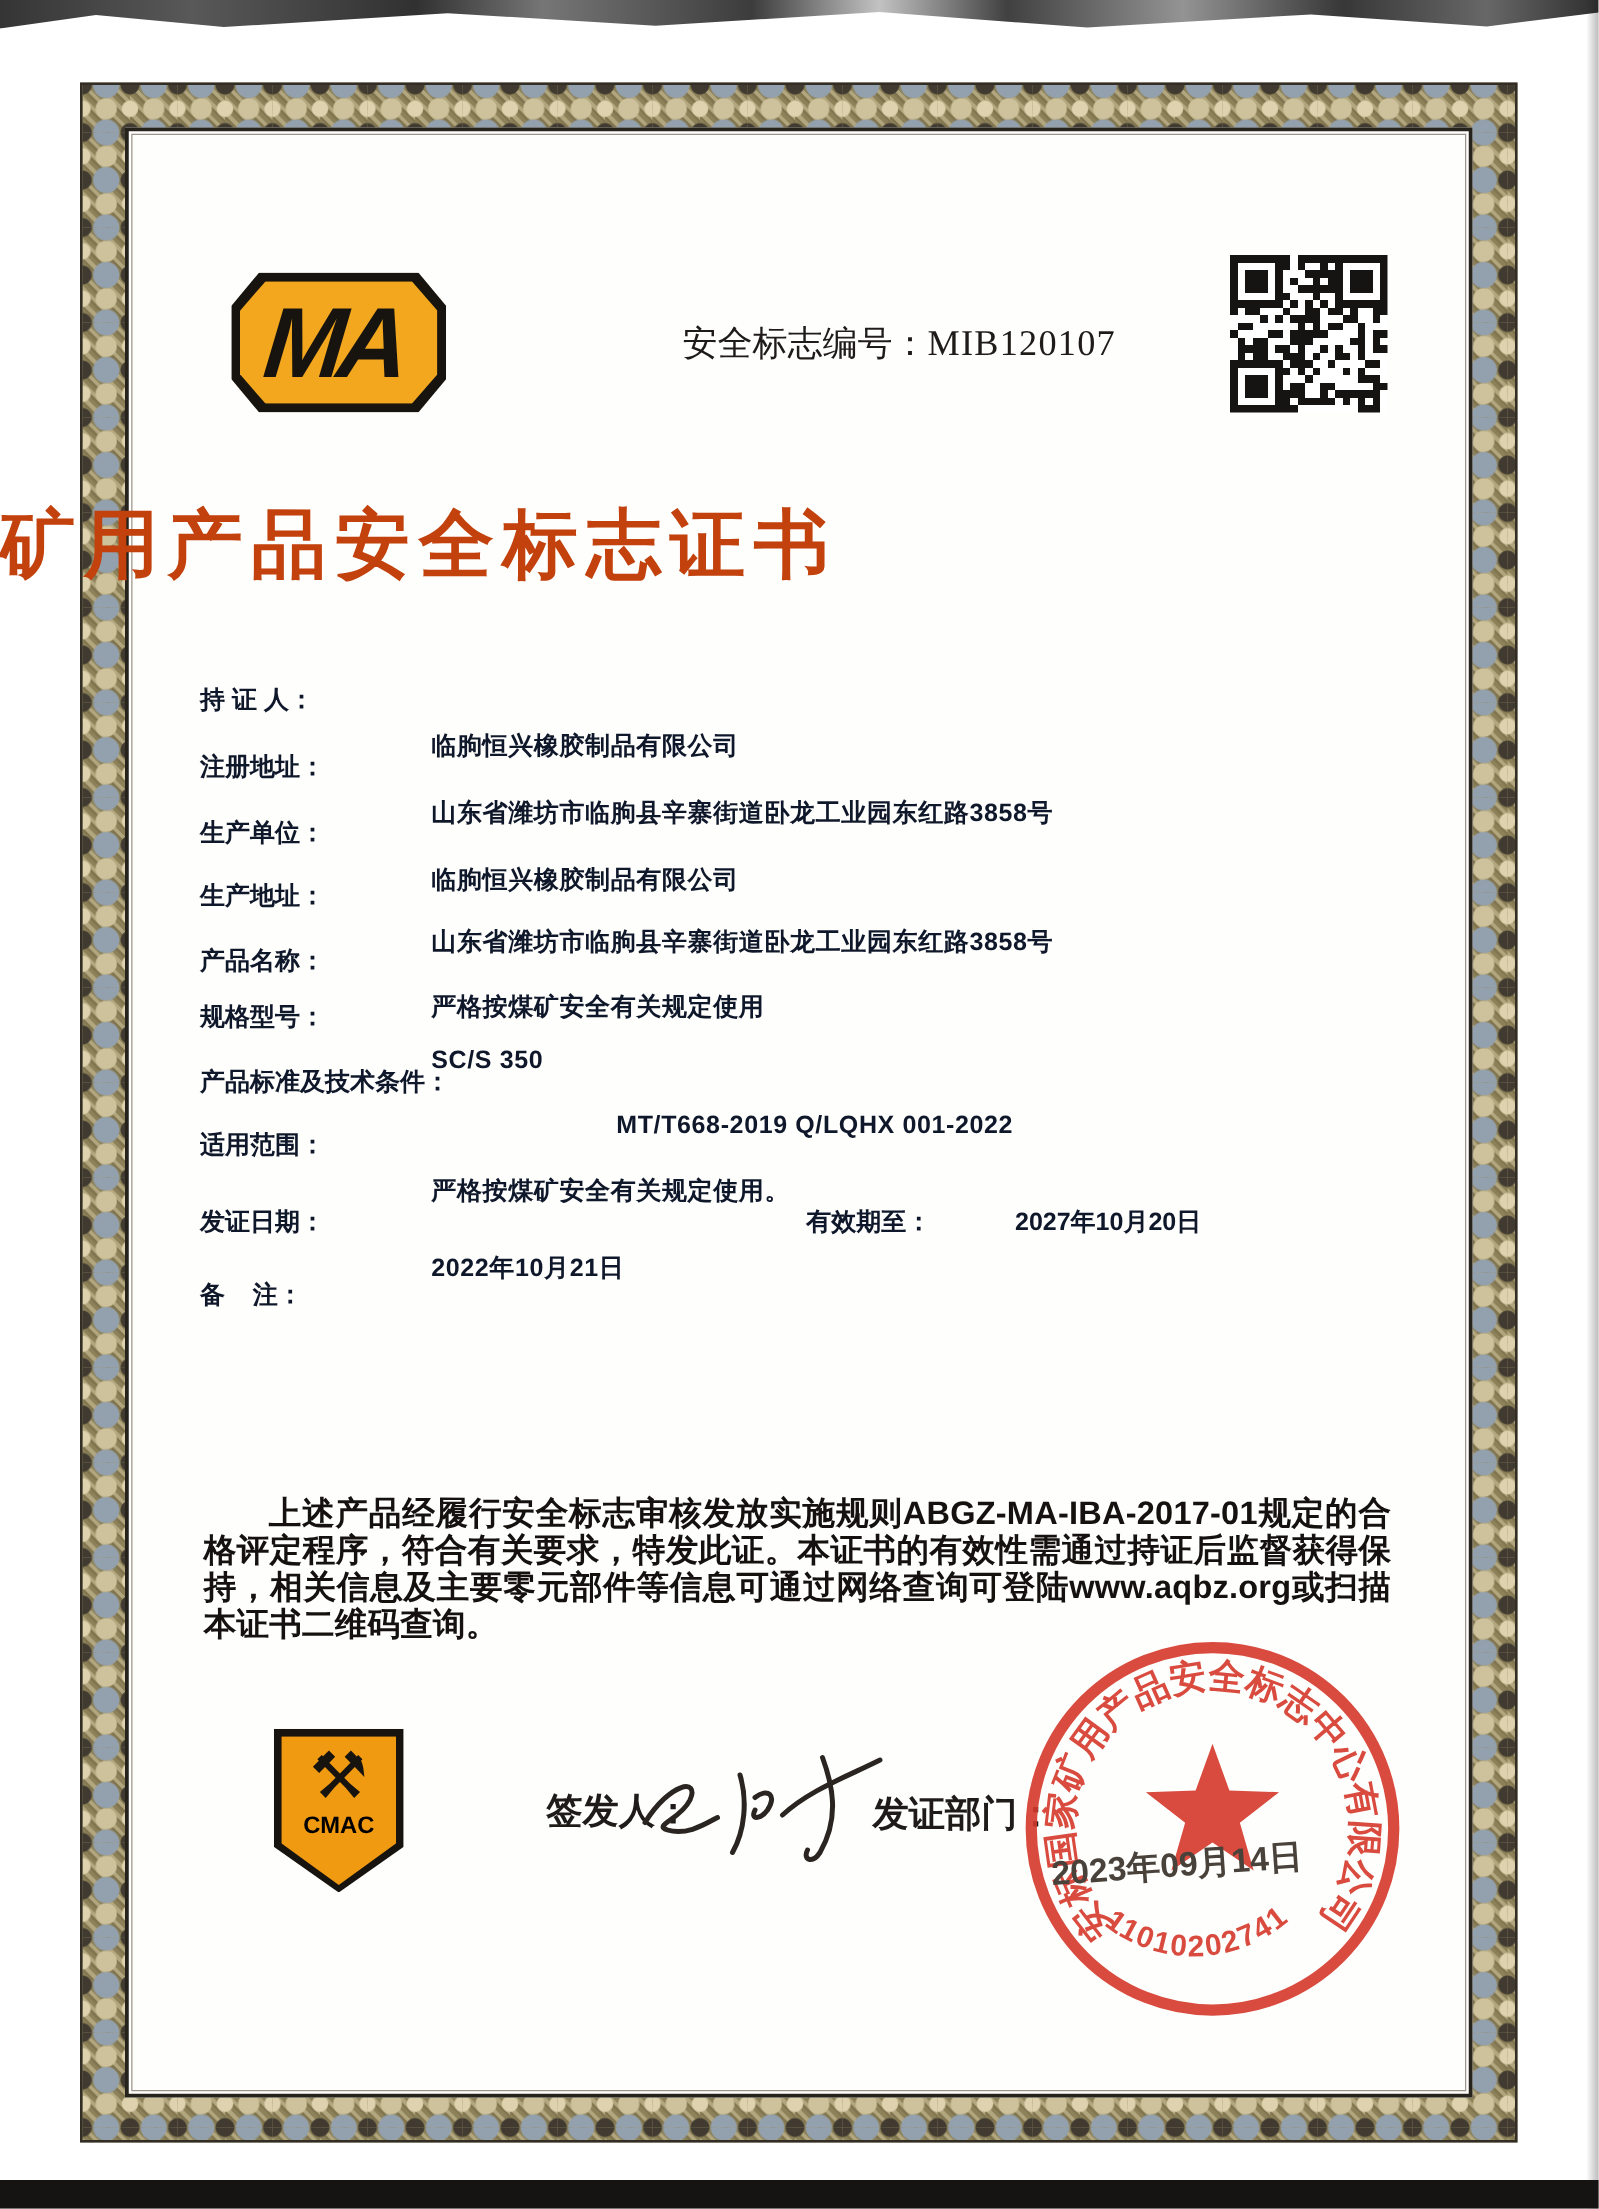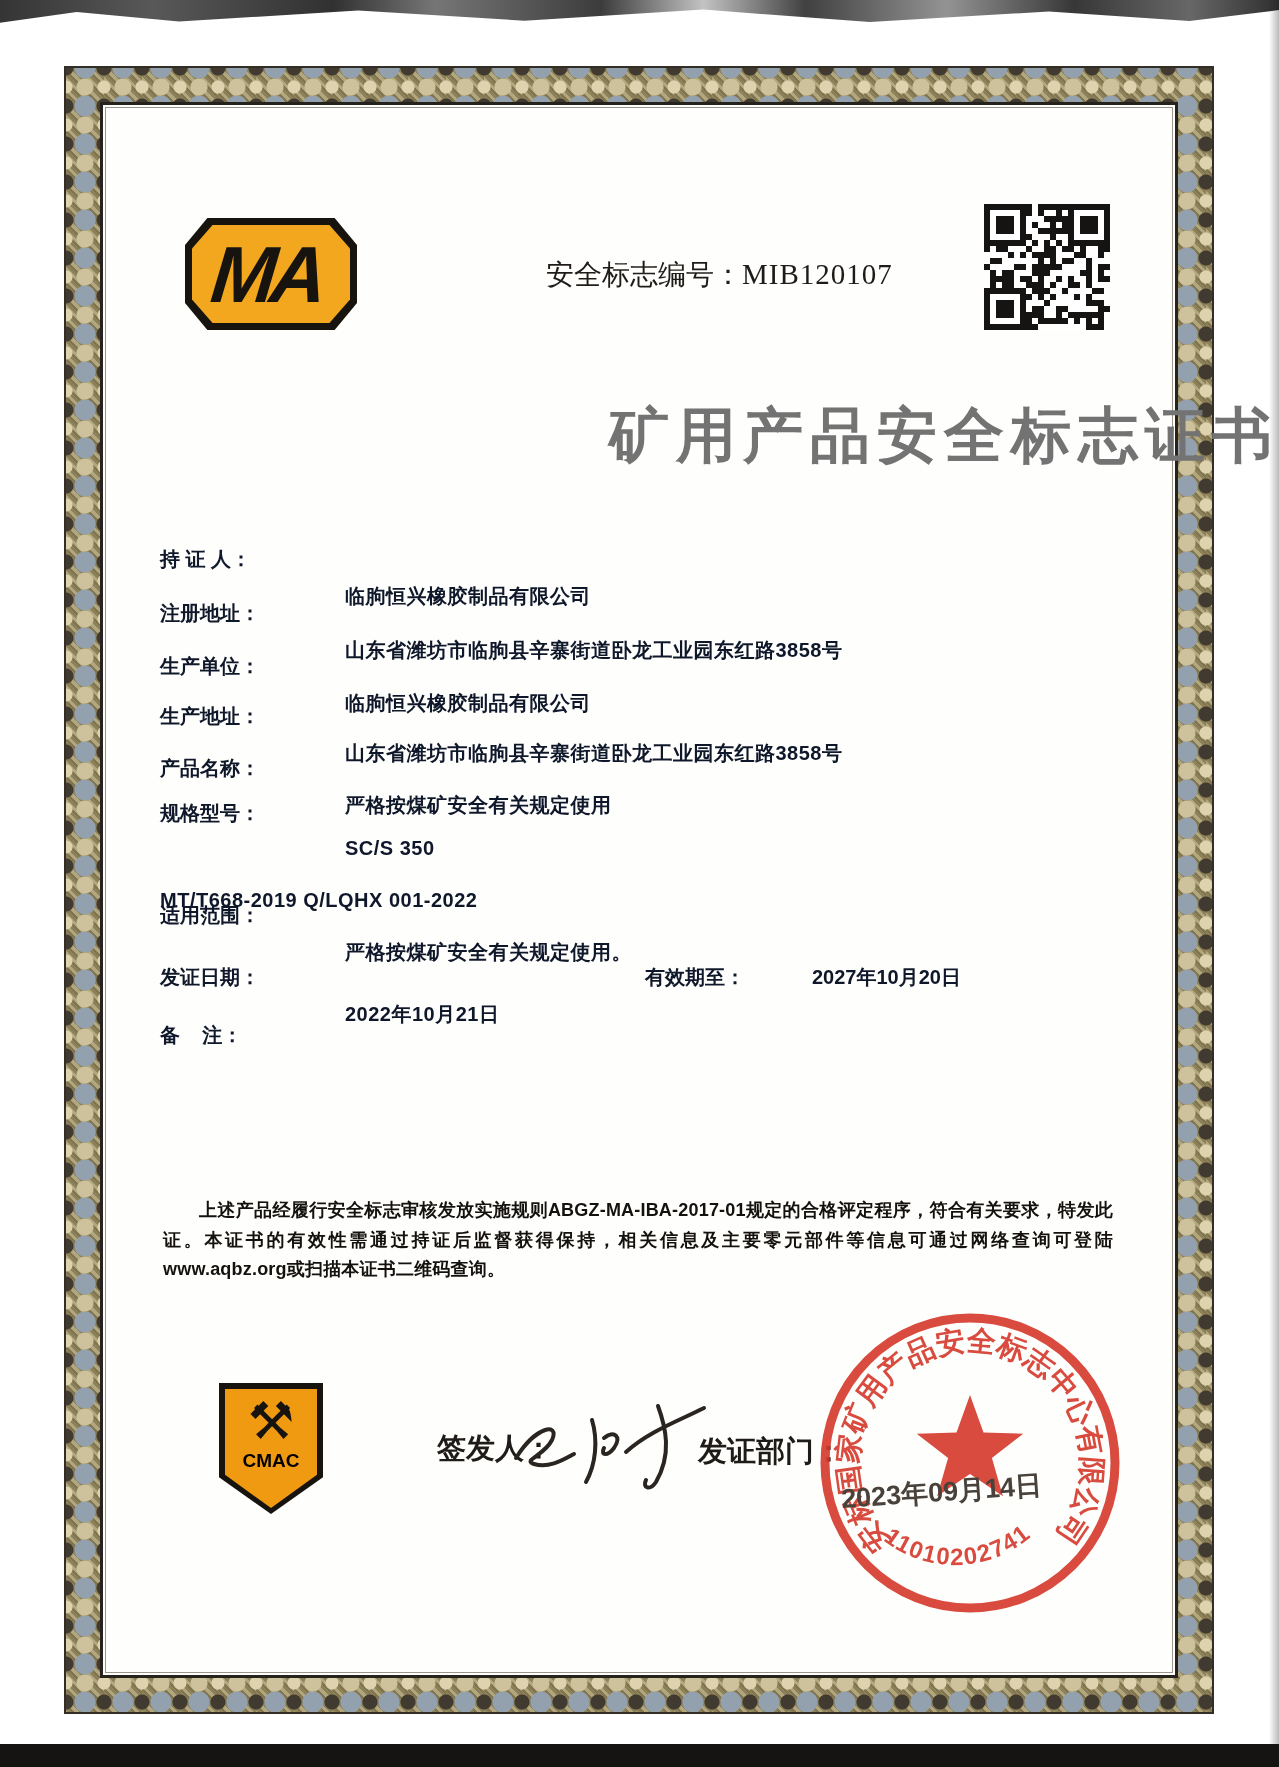--- a/index.html
+++ b/index.html
@@ -48,34 +48,34 @@
     display:flex;align-items:center;justify-content:center;}
   .ma-badge-inner{width:158px;height:98px;background:#f2a71f;
     clip-path:polygon(13% 0,87% 0,100% 24%,100% 76%,87% 100%,13% 100%,0 76%,0 24%);
     display:flex;align-items:center;justify-content:center;}
   .ma-text{font-style:italic;font-weight:900;font-size:78px;letter-spacing:-6px;
     color:#17130e;transform:skewX(-6deg) scaleY(1.02);line-height:1;padding-right:8px;}
   .cert-no-line{position:absolute;left:506px;top:256px;font-size:28px;z-index:3;white-space:nowrap;margin-left:40px;}
   .cert-no-line .num{font-family:"Liberation Serif","DejaVu Serif",serif;font-size:29px;letter-spacing:1px;}
   .qr{position:absolute;left:984px;top:204px;width:126px;height:126px;z-index:3;}
   
-  .cert-title{position:absolute;left:0;right:0;top:396px;text-align:right;z-index:3;
-    font-size:60px;font-weight:900;letter-spacing:7px;color:#737373;}
+  .cert-title{position:absolute;left:0;right:0;top:396px;text-align:left;z-index:3;
+    font-size:60px;font-weight:900;letter-spacing:7px;color:#c2410c;}
   
   .row{position:absolute;left:160px;width:960px;display:flex;z-index:3;
     font-size:20px;font-weight:700;white-space:pre;color:#0f172a;}
   .row .lbl{width:185px;flex:none;}
   .row.wide .lbl{width:333px;}
   .row .val{letter-spacing:.5px;margin-top:37px;}
   .row.dates{position:absolute;}
   .row.dates .lbl2{position:absolute;left:485px;}
   .row.dates .val2{position:absolute;left:652px;}
   
   .statement{position:absolute;left:163px;top:1196px;width:950px;z-index:2;
-    font-size:18px;line-height:29.5px;font-weight:700;color:#14110e;
+    font-size:26px;line-height:29.5px;font-weight:700;color:#14110e;
     text-indent:2em;text-align:justify;letter-spacing:.2px;}
   
   .cmac-badge{position:absolute;left:219px;top:1383px;width:104px;height:131px;z-index:3;
     background:#17130e;clip-path:polygon(0 0,100% 0,100% 72%,50% 100%,0 72%);
     display:flex;align-items:center;justify-content:center;}
   .cmac-inner{width:92px;height:119px;background:#f09a12;
     clip-path:polygon(0 0,100% 0,100% 72%,50% 100%,0 72%);
     display:flex;flex-direction:column;align-items:center;}
   .cmac-glyph{font-size:52px;line-height:1.1;color:#17130e;margin-top:4px;}
   .cmac-name{font-size:19px;font-weight:900;letter-spacing:0;color:#000000;}
@@ -277,20 +277,21 @@
 </div>
 <div class="row" style="top:755px">
   <span class="lbl">产品名称：</span>
   <span class="val">严格按煤矿安全有关规定使用</span>
 </div>
 <div class="row" style="top:800px">
   <span class="lbl">规格型号：</span>
   <span class="val">SC/S 350</span>
 </div>
 <div class="row wide" style="top:852px">
+  <span class="lbl">产品标准及技术条件：</span>
   <span class="val">MT/T668-2019 Q/LQHX 001-2022</span>
 </div>
 <div class="row" style="top:902px">
   <span class="lbl">适用范围：</span>
   <span class="val">严格按煤矿安全有关规定使用。</span>
 </div>
 
 <div class="row dates" style="top:964px">
   <span class="lbl">发证日期：</span>
   <span class="val">2022年10月21日</span>

